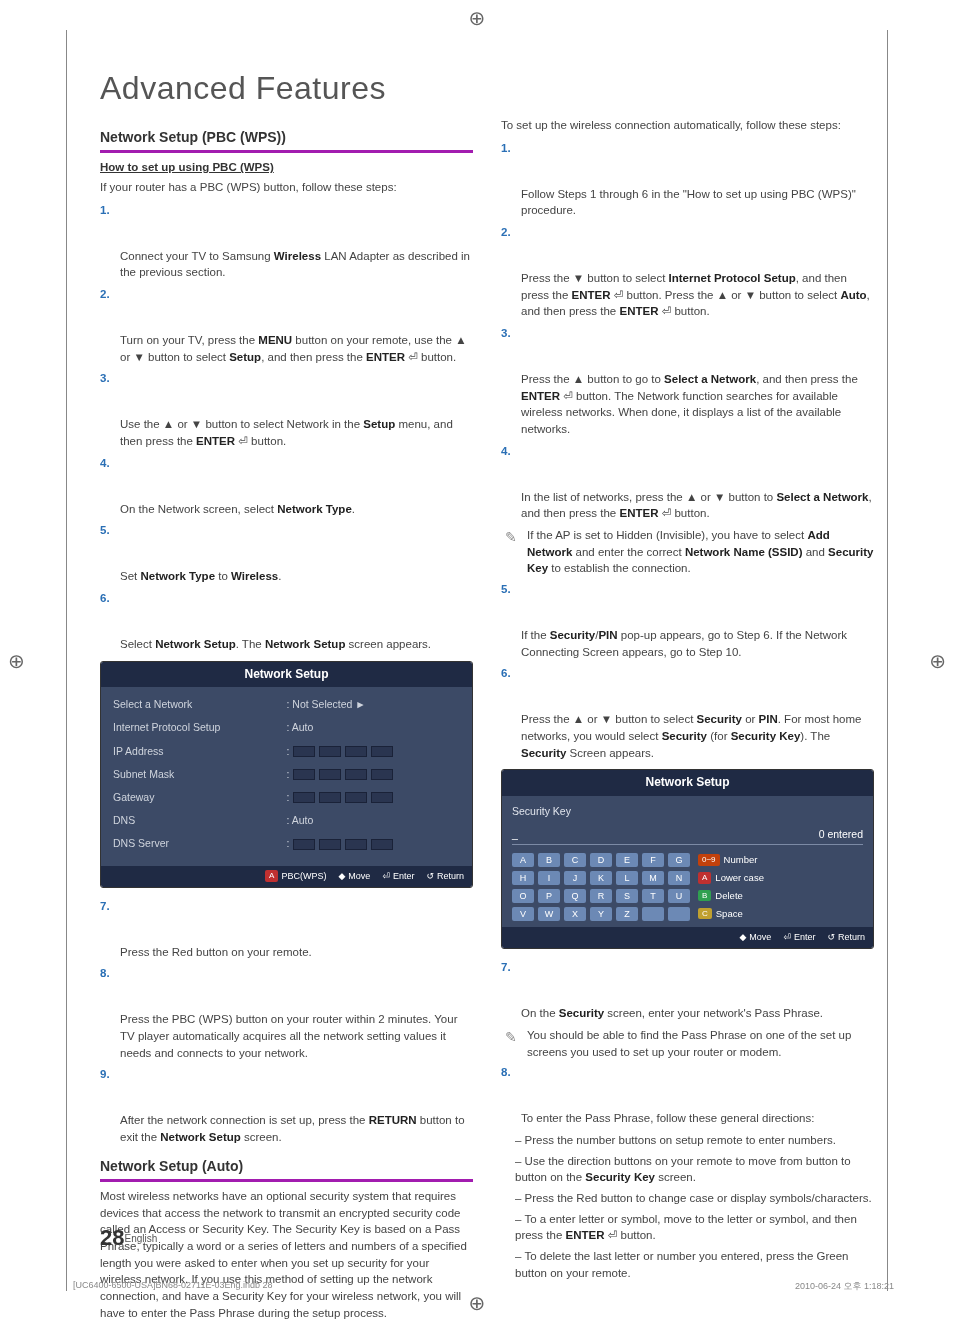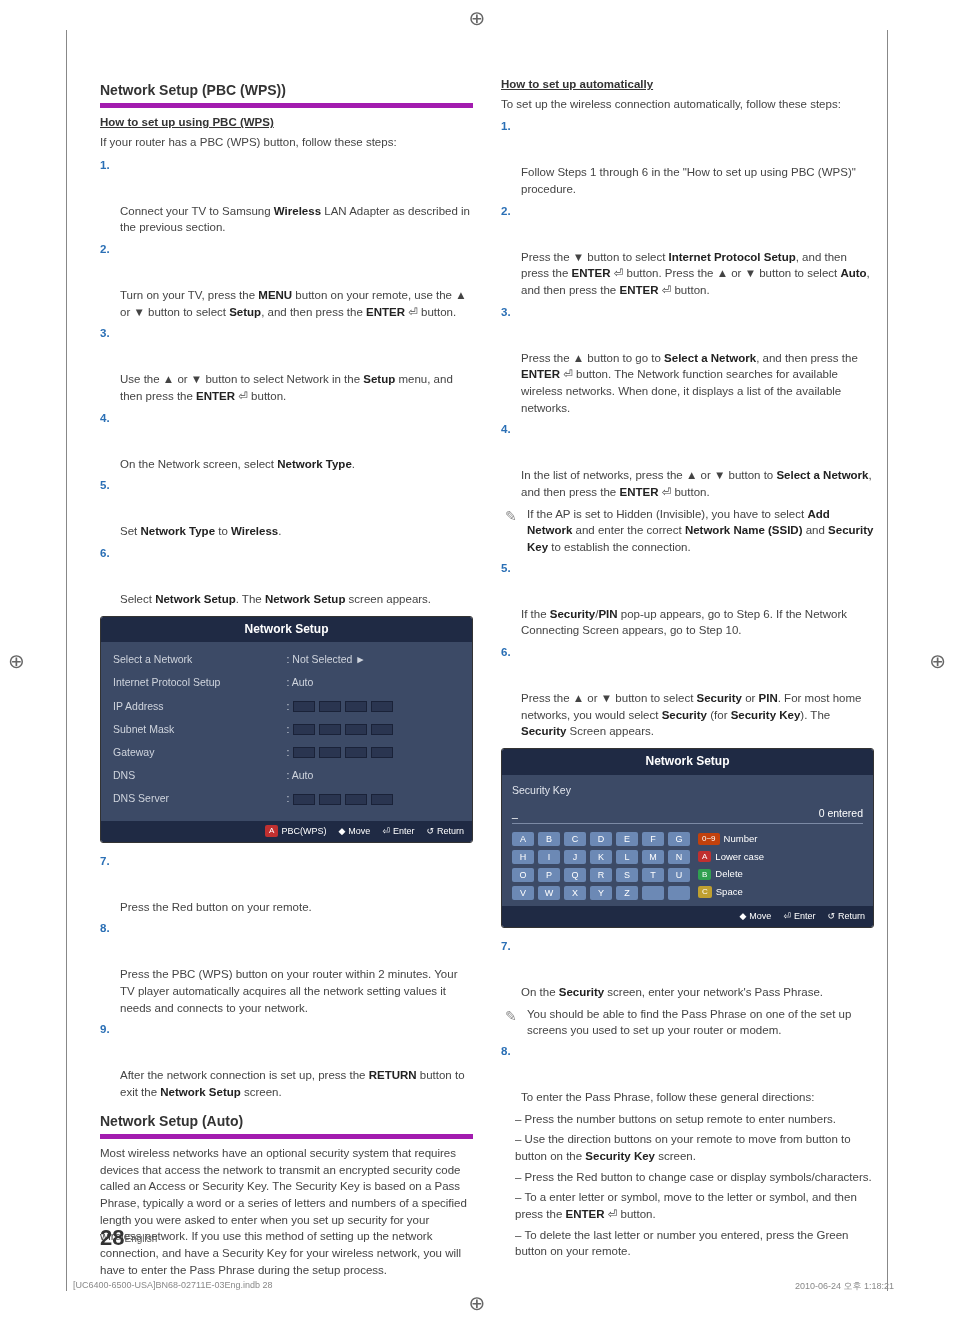--- a/index.html
+++ b/index.html
@@ -6,21 +6,21 @@
   body { font-family: Arial, Helvetica, sans-serif; color: #333; background: #fff; width: 954px; height: 1321px; position: relative; }
   .crop-mark { position: absolute; font-size: 20px; color: #666; }
   .crop-mark.top { top: 6px; left: 50%; transform: translateX(-50%); }
   .crop-mark.left { top: 50%; left: 8px; transform: translateY(-50%); }
   .crop-mark.right { top: 50%; right: 8px; transform: translateY(-50%); }
   .crop-mark.bottom { bottom: 6px; left: 50%; transform: translateX(-50%); }
   .content { position: absolute; top: 70px; left: 100px; right: 80px; bottom: 70px; }
   .title { font-size: 32px; font-weight: 300; color: #555; margin-bottom: 10px; letter-spacing: 0.5px; }
   .columns { display: flex; gap: 28px; }
   .col { flex: 1; font-size: 11.5px; line-height: 1.45; color: #444; }
-  .section-h { font-size: 14px; font-weight: bold; color: #333; border-bottom: 5px solid #a21caf; padding-bottom: 3px; margin: 10px 0 6px 0; }
+  .section-h { font-size: 14px; font-weight: bold; color: #333; border-bottom: 3px solid #a21caf; padding-bottom: 3px; margin: 10px 0 6px 0; }
   .sub-h { font-size: 11.5px; font-weight: bold; text-decoration: underline; color: #333; margin: 6px 0 3px 0; }
   p { margin-bottom: 6px; }
   ol { list-style: none; padding-left: 0; }
   ol > li { display: flex; margin-bottom: 5px; }
   ol > li .num { color: #2a6fb5; font-weight: bold; min-width: 20px; }
   ol > li .body { flex: 1; margin-top: 46px; }
   ul.dash { list-style: none; padding-left: 14px; }
   ul.dash > li::before { content: "– "; }
   ul.dash > li { margin-bottom: 4px; }
   b { font-weight: bold; color: #222; }
@@ -66,20 +66,21 @@
 
 <span class="crop-mark top">⊕</span>
 <span class="crop-mark left">⊕</span>
 <span class="crop-mark right">⊕</span>
 <span class="crop-mark bottom">⊕</span>
 <div class="side-line left"></div>
 <div class="side-line right"></div>
 
 <div class="content">
 
+  <div class="title">Advanced Features</div>
 
   <div class="columns">
 
     <div class="col">
       <div class="section-h">Network Setup (PBC (WPS))</div>
       <div class="sub-h">How to set up using PBC (WPS)</div>
       <p>If your router has a PBC (WPS) button, follow these steps:</p>
       <ol id="left-steps1">
           <li>
             <span class="num">1.</span>
@@ -163,21 +164,20 @@
             <span class="num">9.</span>
             <span class="body">After the network connection is set up, press the <b>RETURN</b> button to exit the <b>Network Setup</b> screen.</span>
           </li>
         </ol>
 
       <div class="section-h">Network Setup (Auto)</div>
       <p>Most wireless networks have an optional security system that requires devices that access the network to transmit an encrypted security code called an Access or Security Key. The Security Key is based on a Pass Phrase, typically a word or a series of letters and numbers of a specified length you were asked to enter when you set up security for your wireless network.  If you use this method of setting up the network connection, and have a Security Key for your wireless network, you will have to enter the Pass Phrase during the setup process.</p>
     </div>
 
     <div class="col">
-      <div class="sub-h">How to set up automatically</div>
       <p>To set up the wireless connection automatically, follow these steps:</p>
       <ol id="right-steps1">
           <li>
             <span class="num">1.</span>
             <span class="body">Follow Steps 1 through 6 in the "How to set up using PBC (WPS)" procedure.</span>
           </li>
           <li>
             <span class="num">2.</span>
             <span class="body">Press the ▼ button to select <b>Internet Protocol Setup</b>, and then press the <b>ENTER</b> ⏎ button. Press the ▲ or ▼ button to select <b>Auto</b>, and then press the <b>ENTER</b> ⏎ button.</span>
           </li>

